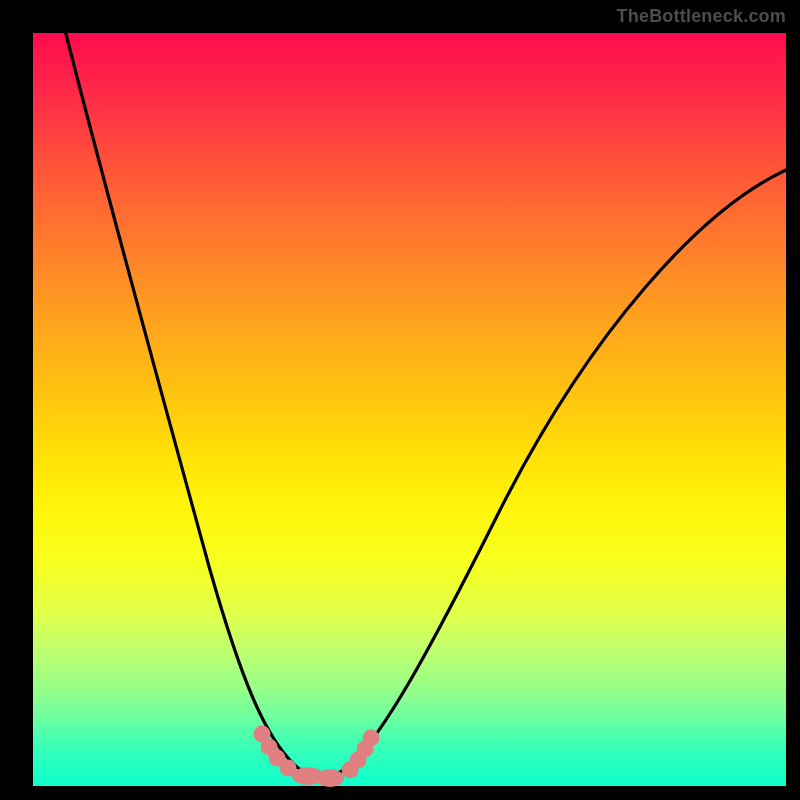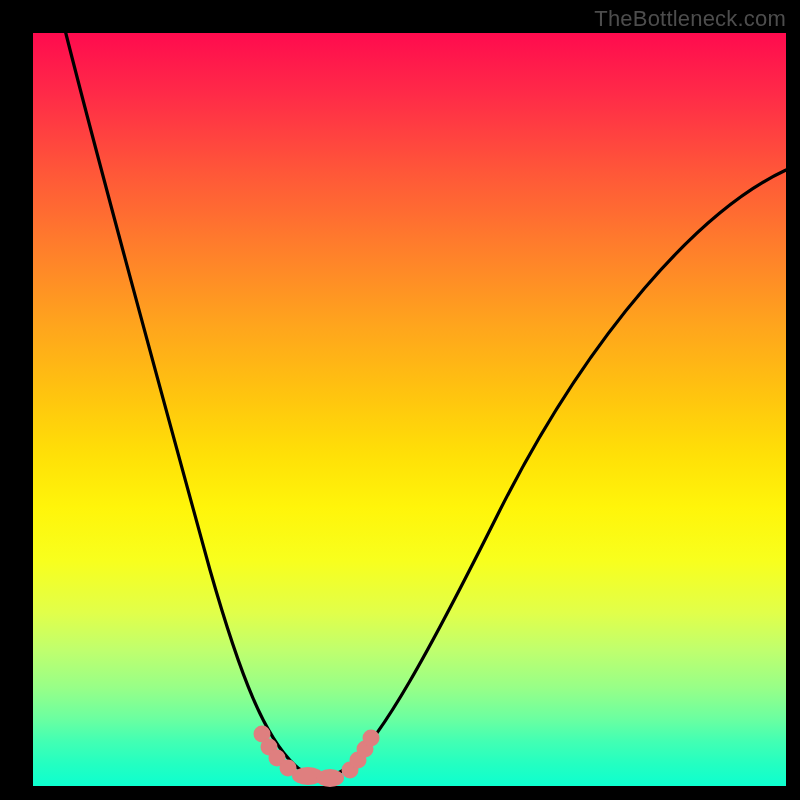--- a/index.html
+++ b/index.html
@@ -43,22 +43,22 @@
       #43ffb3 94%,
       #24ffc1 97%,
       #0dffcf 100%
     );
   }
   .watermark {
     position: absolute;
     top: 6px;
     right: 14px;
     color: #4d4d4d;
-    font-size: 22px;
-    font-weight: 400;
+    font-size: 18px;
+    font-weight: 700;
     letter-spacing: 0.2px;
   }
   svg.curves {
     position: absolute;
     left: 0;
     top: 0;
     width: 800px;
     height: 800px;
     pointer-events: none;
   }

